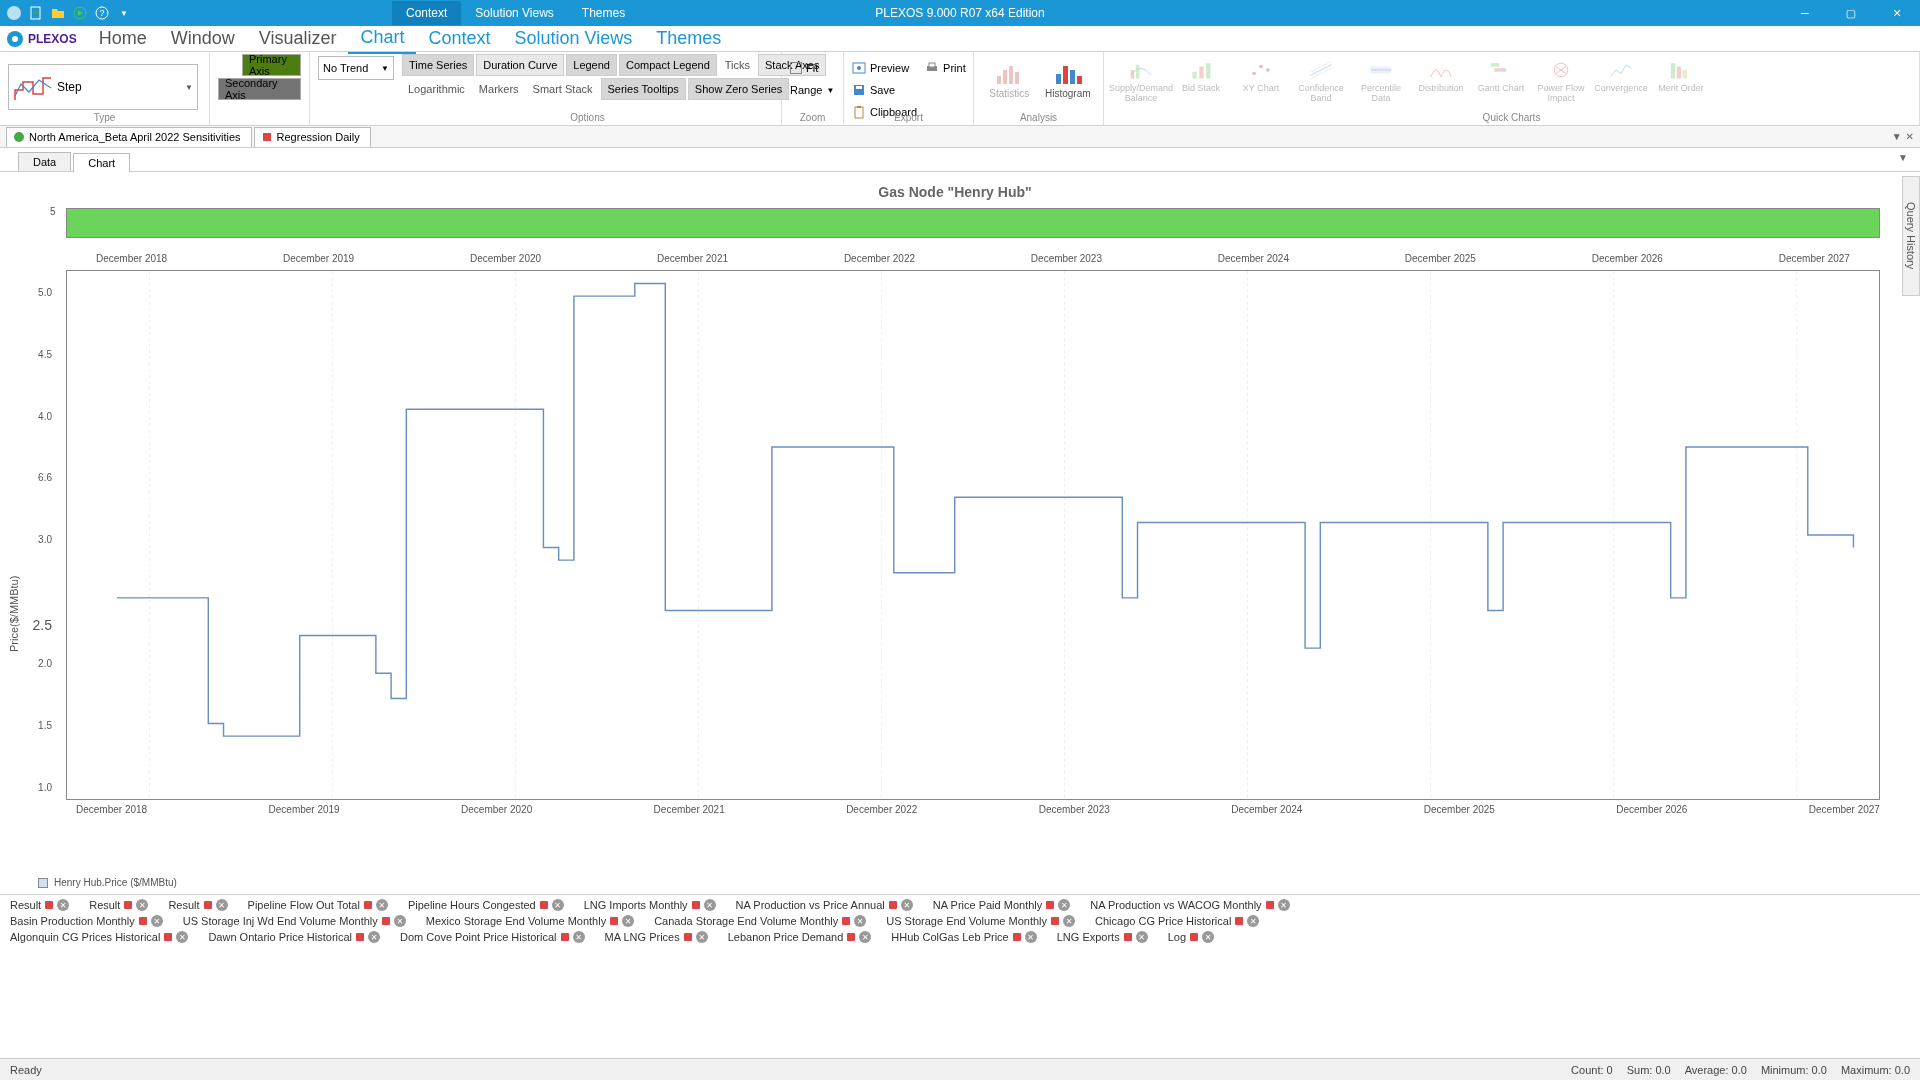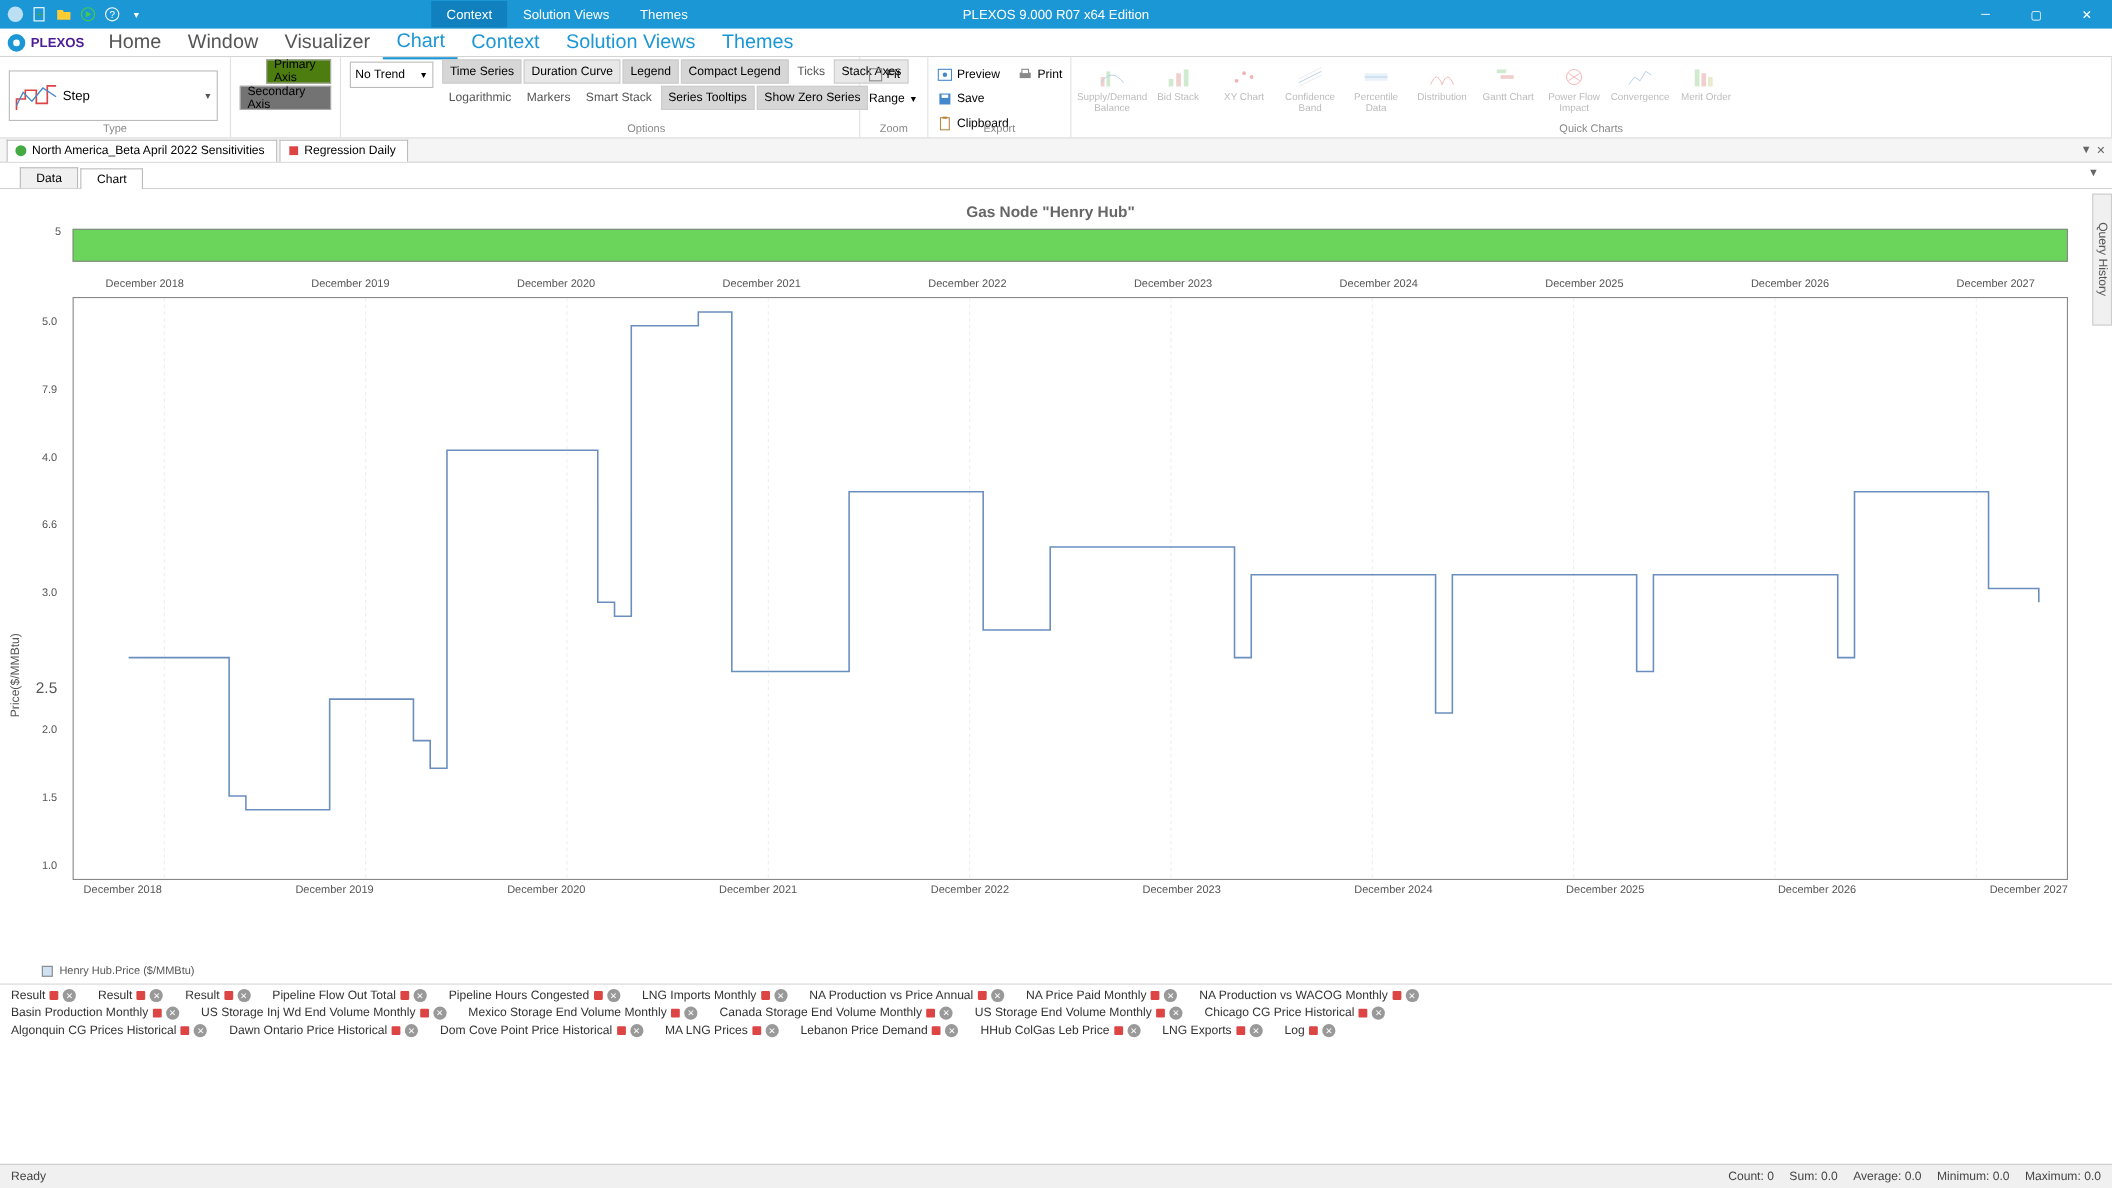--- a/index.html
+++ b/index.html
@@ -250,20 +250,43 @@
             <svg class="ico" viewBox="0 0 14 14">
               <rect x="2" y="5" width="10" height="5" fill="#888"></rect>
               <rect x="4" y="2" width="6" height="4" fill="#fff" stroke="#888"></rect>
             </svg>
             <span>Print</span>
           </div>
       </div>
     </div>
     <div class="ribbon-group-label">Export</div>
   </div>
+  <div class="ribbon-group" style="width:130px">
+    <div class="analysis-col">
+      <div class="ana-btn" style="opacity:0.5">
+        <svg class="ana-ico" viewBox="0 0 32 28">
+            <rect x="4" y="18" width="4" height="8" fill="#d88"></rect>
+            <rect x="10" y="12" width="4" height="14" fill="#d88"></rect>
+            <rect x="16" y="8" width="4" height="18" fill="#d88"></rect>
+            <rect x="22" y="14" width="4" height="12" fill="#d88"></rect>
+          </svg>
+        <span class="ana-lbl">Statistics</span>
+      </div>
+      <div class="ana-btn">
+        <svg class="ana-ico" viewBox="0 0 32 28">
+            <rect x="4" y="16" width="5" height="10" fill="#48c"></rect>
+            <rect x="11" y="8" width="5" height="18" fill="#d44"></rect>
+            <rect x="18" y="12" width="5" height="14" fill="#48c"></rect>
+            <rect x="25" y="18" width="5" height="8" fill="#d44"></rect>
+          </svg>
+        <span class="ana-lbl">Histogram</span>
+      </div>
+    </div>
+    <div class="ribbon-group-label">Analysis</div>
+  </div>
   <div class="ribbon-group" style="flex:1">
     <div class="qc-col" id="qc-col">
         <div class="qc-btn">
           <svg class="qc-ico" viewBox="0 0 32 28">
             <rect x="4" y="14" width="4" height="10" fill="#d88"></rect>
             <rect x="10" y="8" width="4" height="16" fill="#8c8"></rect>
             <path d="M4 20 Q16 4 28 20" stroke="#48c" fill="none"></path>
           </svg>
           <span class="qc-lbl">Supply/Demand Balance</span>
         </div>
@@ -377,21 +400,21 @@
         <span>December 2024</span>
         <span>December 2025</span>
         <span>December 2026</span>
         <span>December 2027</span>
       </div>
   </div>
 
   <div class="y-axis-label" style="left:14px;top:480px">Price($/MMBtu)</div>
   <div id="y-ticks-container">
       <div style="position: absolute; left: 28px; font-size: 10px; color: rgb(85, 85, 85); width: 24px; text-align: right; top: 114.762px;">5.0</div>
-      <div style="position: absolute; left: 28px; font-size: 10px; color: rgb(85, 85, 85); width: 24px; text-align: right; top: 176.667px;">7.9</div>
+      <div style="position: absolute; left: 28px; font-size: 10px; color: rgb(85, 85, 85); width: 24px; text-align: right; top: 176.667px;">4.5</div>
       <div style="position: absolute; left: 28px; font-size: 10px; color: rgb(85, 85, 85); width: 24px; text-align: right; top: 238.571px;">4.0</div>
       <div style="position: absolute; left: 28px; font-size: 10px; color: rgb(85, 85, 85); width: 24px; text-align: right; top: 300.476px;">6.6</div>
       <div style="position: absolute; left: 28px; font-size: 10px; color: rgb(85, 85, 85); width: 24px; text-align: right; top: 362.381px;">3.0</div>
       <div style="position: absolute; left: 28px; font-size: 14px; color: rgb(85, 85, 85); width: 24px; text-align: right; top: 445px;">2.5</div>
       <div style="position: absolute; left: 28px; font-size: 10px; color: rgb(85, 85, 85); width: 24px; text-align: right; top: 486.19px;">2.0</div>
       <div style="position: absolute; left: 28px; font-size: 10px; color: rgb(85, 85, 85); width: 24px; text-align: right; top: 548.095px;">1.5</div>
       <div style="position: absolute; left: 28px; font-size: 10px; color: rgb(85, 85, 85); width: 24px; text-align: right; top: 610px;">1.0</div>
     </div>
 
   <div class="mainchart">

